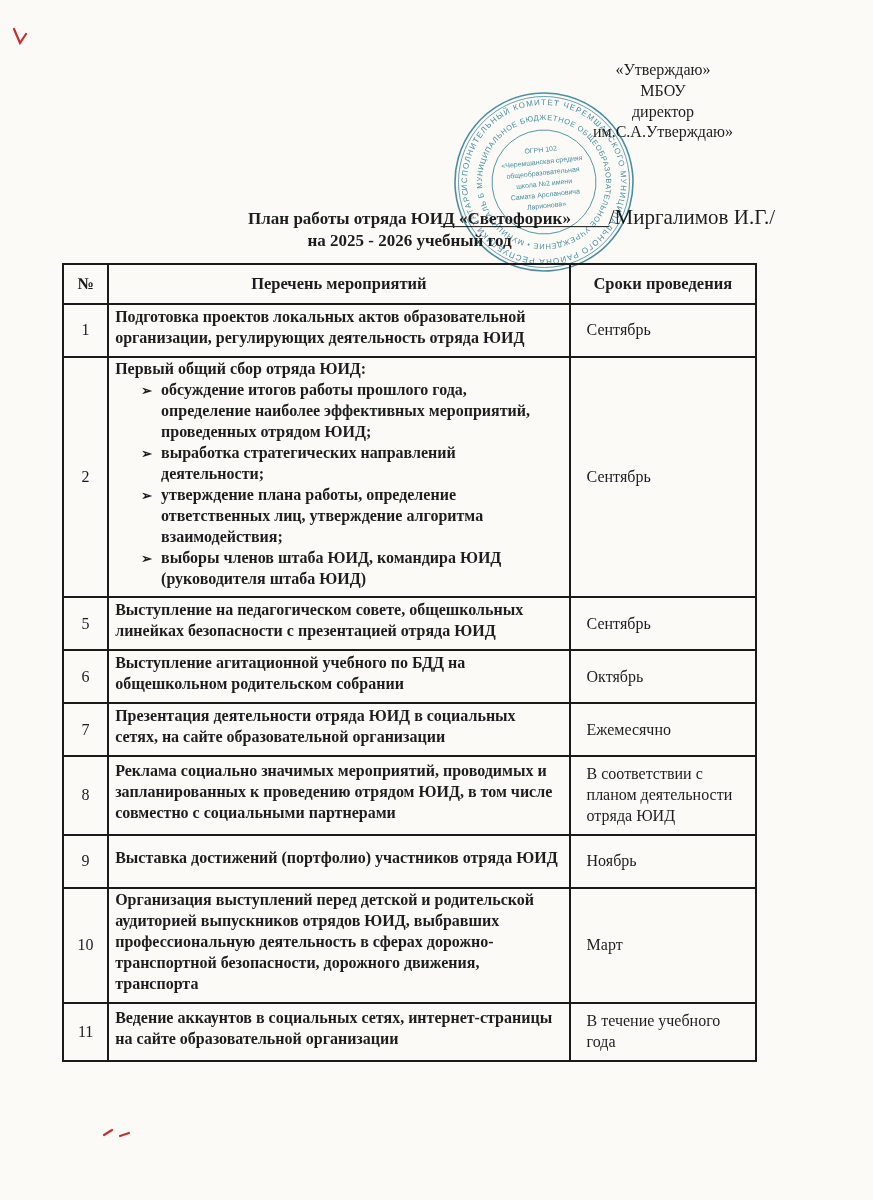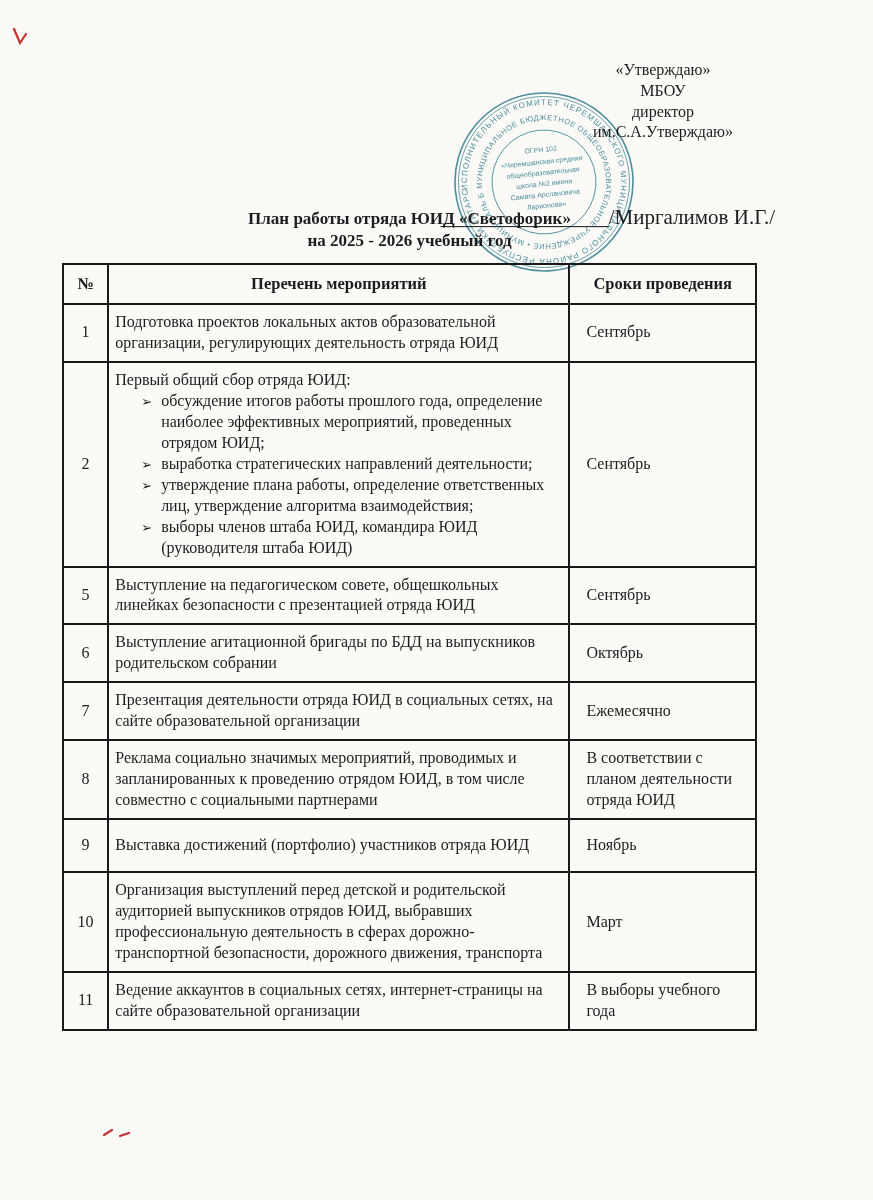--- a/index.html
+++ b/index.html
@@ -50,21 +50,21 @@
   table.plan th, table.plan td { border: 2px solid #1a1a1a; }
   table.plan thead th {
     font-weight: bold; text-align: center; vertical-align: middle;
     padding: 7px 6px; height: 24px; font-size: 16.5px;
   }
   th.h-num  { width: 33px; text-align: left; padding-left: 4px; }
   th.h-act  { width: 482px; margin-left: 40px; }
   th.h-time { width: 180px; }
   tbody tr { height: 53px; }
   td.c-num  { text-align: center; vertical-align: middle; padding: 4px 2px; }
-  td.c-act  { vertical-align: middle; padding: 7px 8px 7px 6px; }
+  td.c-act  { vertical-align: middle; padding: 1px 8px 7px 6px; font-weight: bold; }
   td.c-time { vertical-align: middle; padding: 7px 16px; }
   .bullet { display: flex; padding-left: 26px; }
   .bullet .mark { flex: 0 0 auto; margin-right: 9px; font-size: 13px; line-height: 21px; }
 
   
   .pen-mark { position: absolute; background: transparent; }
   .pen-mark .stroke { stroke: #c43030; stroke-width: 2.2; fill: none; stroke-linecap: round; }
 </style>
 </head>
 <body>
@@ -151,21 +151,21 @@
           <tr>
             <td class="c-num">5</td>
             <td class="c-act">
               <div>Выступление на педагогическом совете, общешкольных линейках безопасности с презентацией отряда ЮИД</div>
             </td>
             <td class="c-time">Сентябрь</td>
           </tr>
           <tr>
             <td class="c-num">6</td>
             <td class="c-act">
-              <div>Выступление агитационной бригады по БДД на выпускников родительском собрании</div>
+              <div>Выступление агитационной учебного по БДД на общешкольном родительском собрании</div>
             </td>
             <td class="c-time">Октябрь</td>
           </tr>
           <tr>
             <td class="c-num">7</td>
             <td class="c-act">
               <div>Презентация деятельности отряда ЮИД в социальных сетях, на сайте образовательной организации</div>
             </td>
             <td class="c-time">Ежемесячно</td>
           </tr>
@@ -188,21 +188,21 @@
             <td class="c-act">
               <div>Организация выступлений перед детской и родительской аудиторией выпускников отрядов ЮИД, выбравших профессиональную деятельность в сферах дорожно-транспортной безопасности, дорожного движения, транспорта</div>
             </td>
             <td class="c-time">Март</td>
           </tr>
           <tr>
             <td class="c-num">11</td>
             <td class="c-act">
               <div>Ведение аккаунтов в социальных сетях, интернет-страницы на сайте образовательной организации</div>
             </td>
-            <td class="c-time">В выборы учебного года</td>
+            <td class="c-time">В течение учебного года</td>
           </tr>
         </tbody>
     </table>
   </div>
 
   <div class="pen-mark" style="left:10px; top:26px; width:20px; height:22px;">
     <svg width="20" height="22">
         <path class="stroke" d="M4,3 L10,17 L16,8"></path>
       </svg>
   </div>

